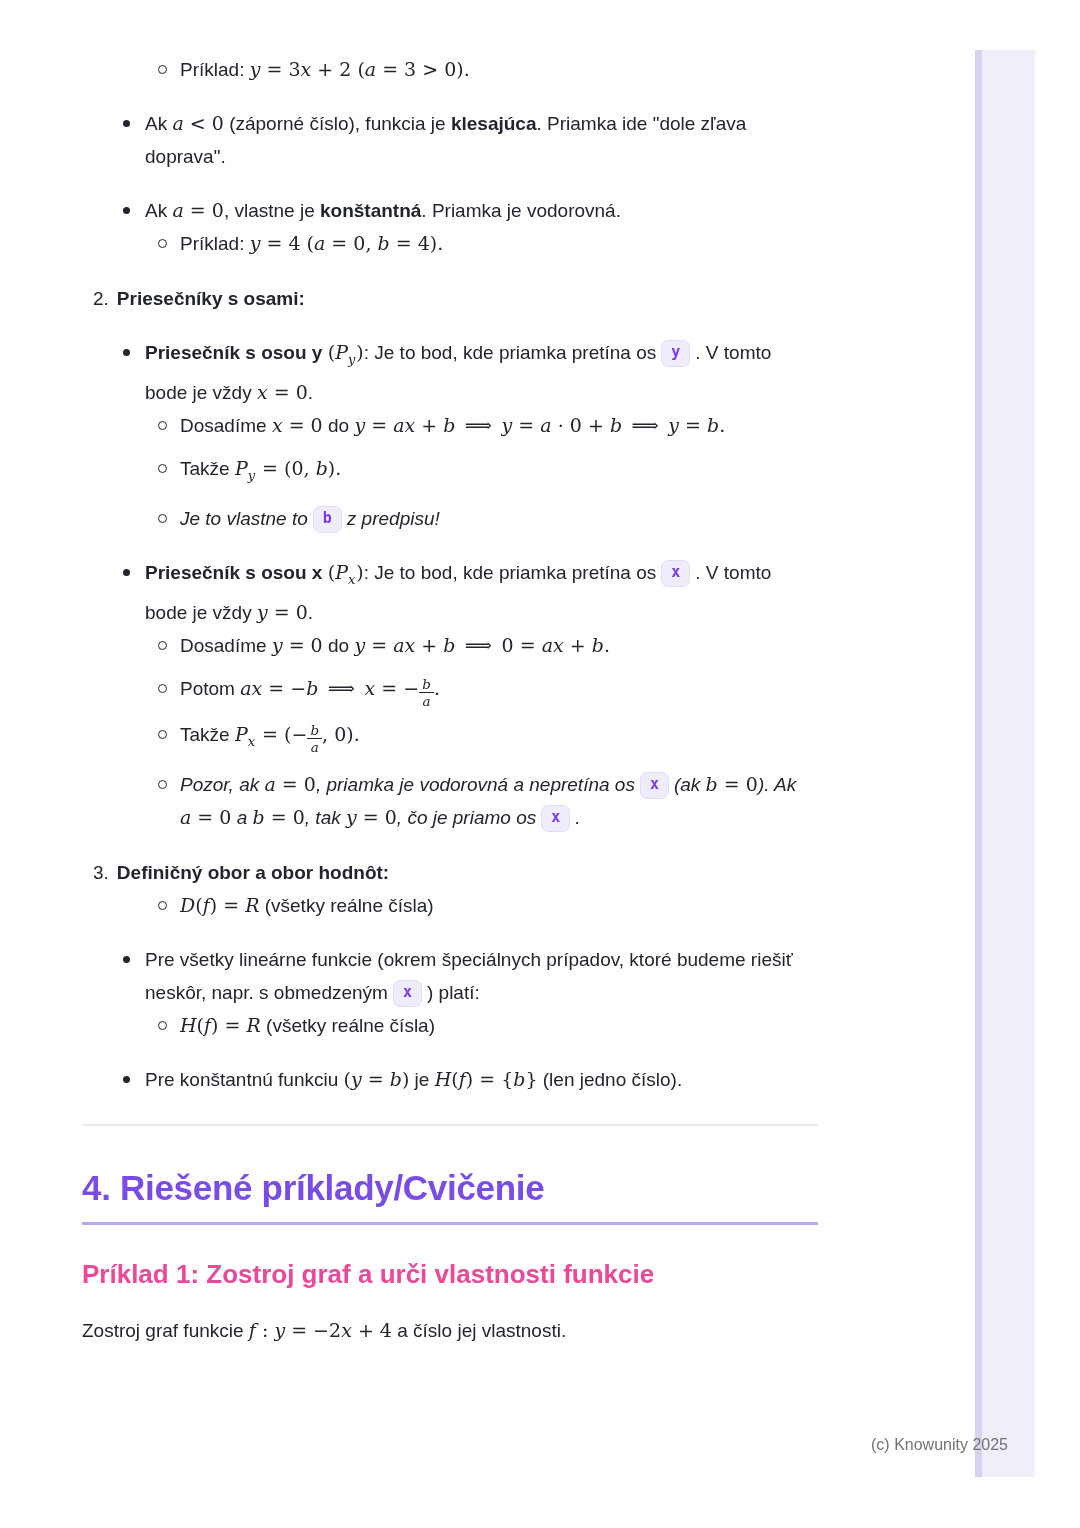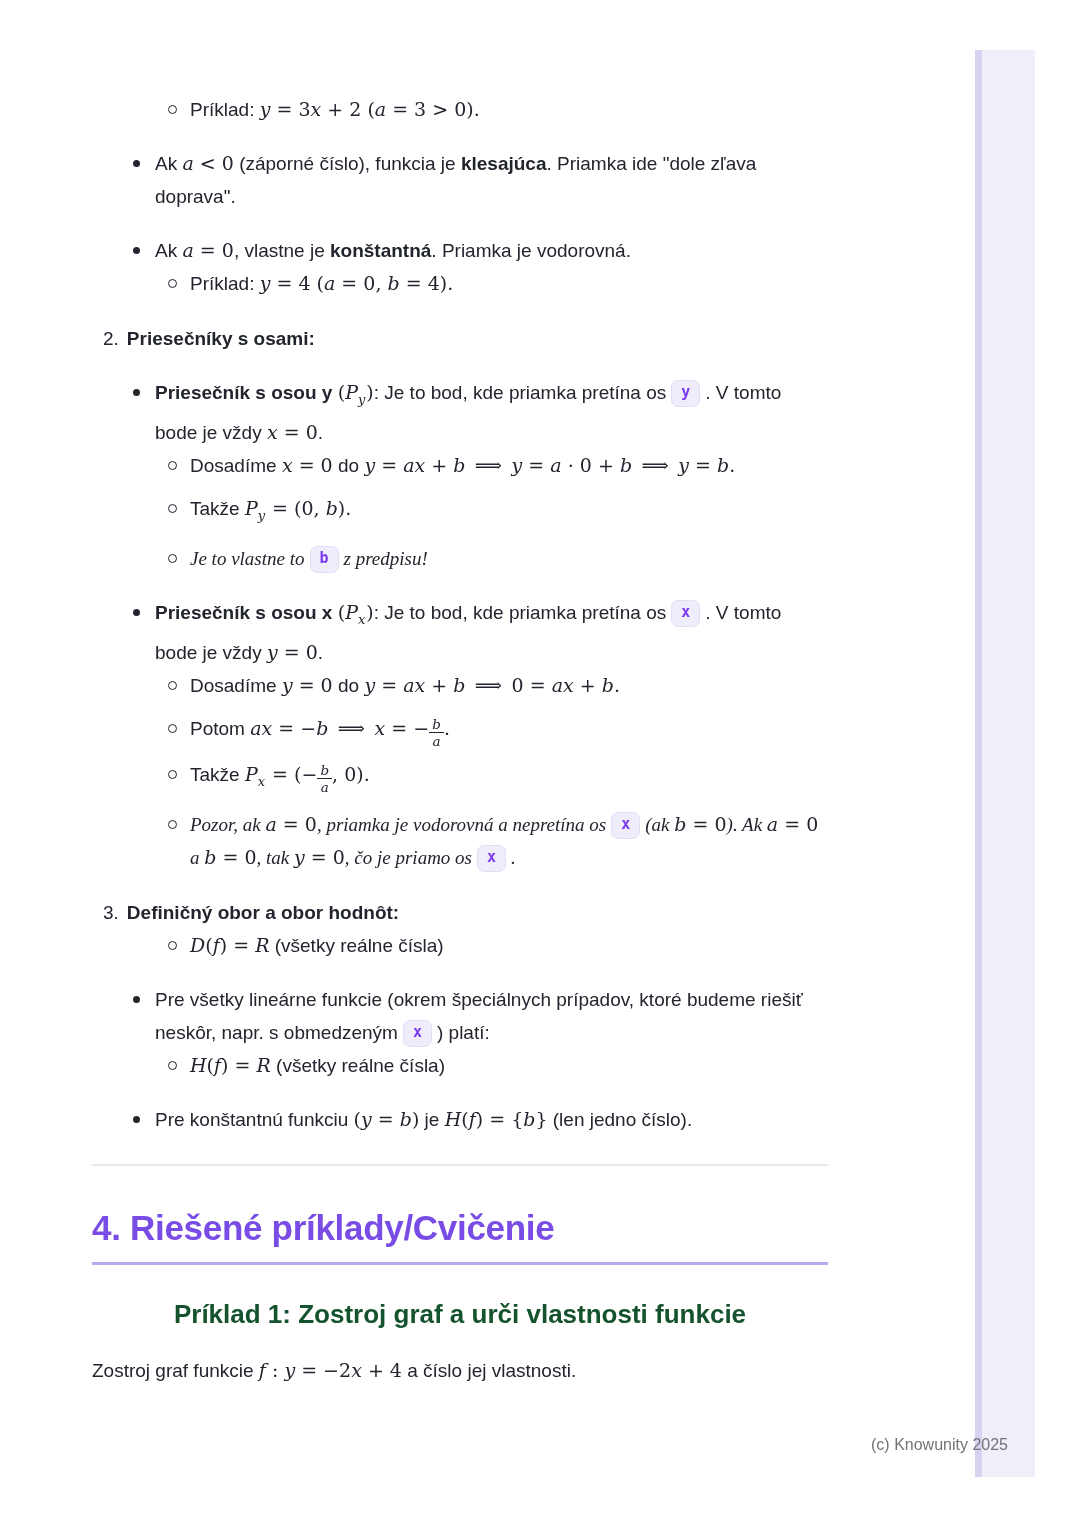--- a/index.html
+++ b/index.html
@@ -1,51 +1,51 @@
 <!DOCTYPE html>
 <html><head>
 <meta charset="utf-8">
 <style>
   html,body{margin:0;padding:0;background:#ffffff;}
   .page{
     position:relative;width:1080px;height:1528px;background:#ffffff;overflow:hidden;
     font-family:"Liberation Sans","DejaVu Sans",sans-serif;color:#22252e;
   }
-  .content{position:absolute;left:92px;top:53px;width:736px;font-size:19px;line-height:33px;margin-top:40px;}
+  .content{position:absolute;left:82px;top:53px;width:736px;font-size:19px;line-height:33px;}
 
   .blk{position:relative;}
   .blk.num{padding-left:11px;margin-top:22px;}
   .blk.li1{padding-left:63px;margin-top:21px;}
   .blk.li2{padding-left:98px;margin-top:0;}
   .blk.li2 + .blk.li2{margin-top:10px;}
   #doc-blocks .blk:first-child{margin-top:0;}
 
   .num-marker{margin-right:8px;}
   .dot{position:absolute;left:41px;top:13px;width:7px;height:7px;border-radius:50%;background:#22252e;}
   .ring{position:absolute;left:76px;top:12px;width:9px;height:9px;border-radius:50%;border:1.7px solid #22252e;box-sizing:border-box;background:transparent;}
 
   .sg-b{font-weight:bold;}
-  .sg-i{font-style:italic;font-family:Liberation Serif, serif;}
+  .sg-i{font-style:italic;}
   .sg-m{font-family:"DejaVu Serif","DejaVu Sans",serif;white-space:nowrap;}
   .sg-m .mi{font-style:italic;}
   .sg-m .mn{font-style:normal;}
   .sg-sub{font-family:"DejaVu Serif","DejaVu Sans",serif;font-style:italic;font-size:13px;vertical-align:-5px;margin-right:1px;white-space:nowrap;}
   .badge{
     display:inline-block;background:#efecfb;border:1px solid #e5ddf8;border-radius:7px;
     padding:0 9px 2px;margin:0 5px;font-family:"DejaVu Sans Mono",monospace;font-weight:bold;
     font-size:15px;line-height:23px;color:#7c3aed;vertical-align:2px;
   }
   .frac{display:inline-block;vertical-align:-11px;text-align:center;font-family:"DejaVu Serif","DejaVu Sans",serif;font-style:italic;line-height:1.05;}
   .frac .fnum{display:block;font-size:13.5px;padding:0 3px 1px;border-bottom:1.4px solid #22252e;}
   .frac .fden{display:block;font-size:13.5px;padding-top:1px;}
 
   .divider{margin:28px 0 0;border:0;border-top:2px solid #e9e8ee;height:0;}
   h1.sec{margin:40px 0 0;font-size:35px;line-height:1.25;color:#7a4ce6;font-weight:bold;letter-spacing:-0.3px;}
   .h1-underline{margin-top:12px;height:3px;background:#b7aaf0;}
-  h2.ex{margin:33px 0 0;font-size:26px;line-height:1.25;color:#14532d;font-weight:bold;text-align:center;}
+  h2.ex{margin:33px 0 0;font-size:26px;line-height:1.25;color:#ec4899;font-weight:bold;}
   p.task{margin:24px 0 0;}
   p.solution{margin:28px 0 0;font-weight:bold;}
 
   .side-panel{position:absolute;left:975px;top:50px;width:60px;height:1427px;background:#f1eefa;}
   .side-strip{position:absolute;left:0;top:0;width:7px;height:100%;background:#d9d1f0;}
   .footer{position:absolute;top:1436px;right:72px;font-size:16px;color:#737373;z-index:5;}
 </style>
 </head>
 <body>
 

